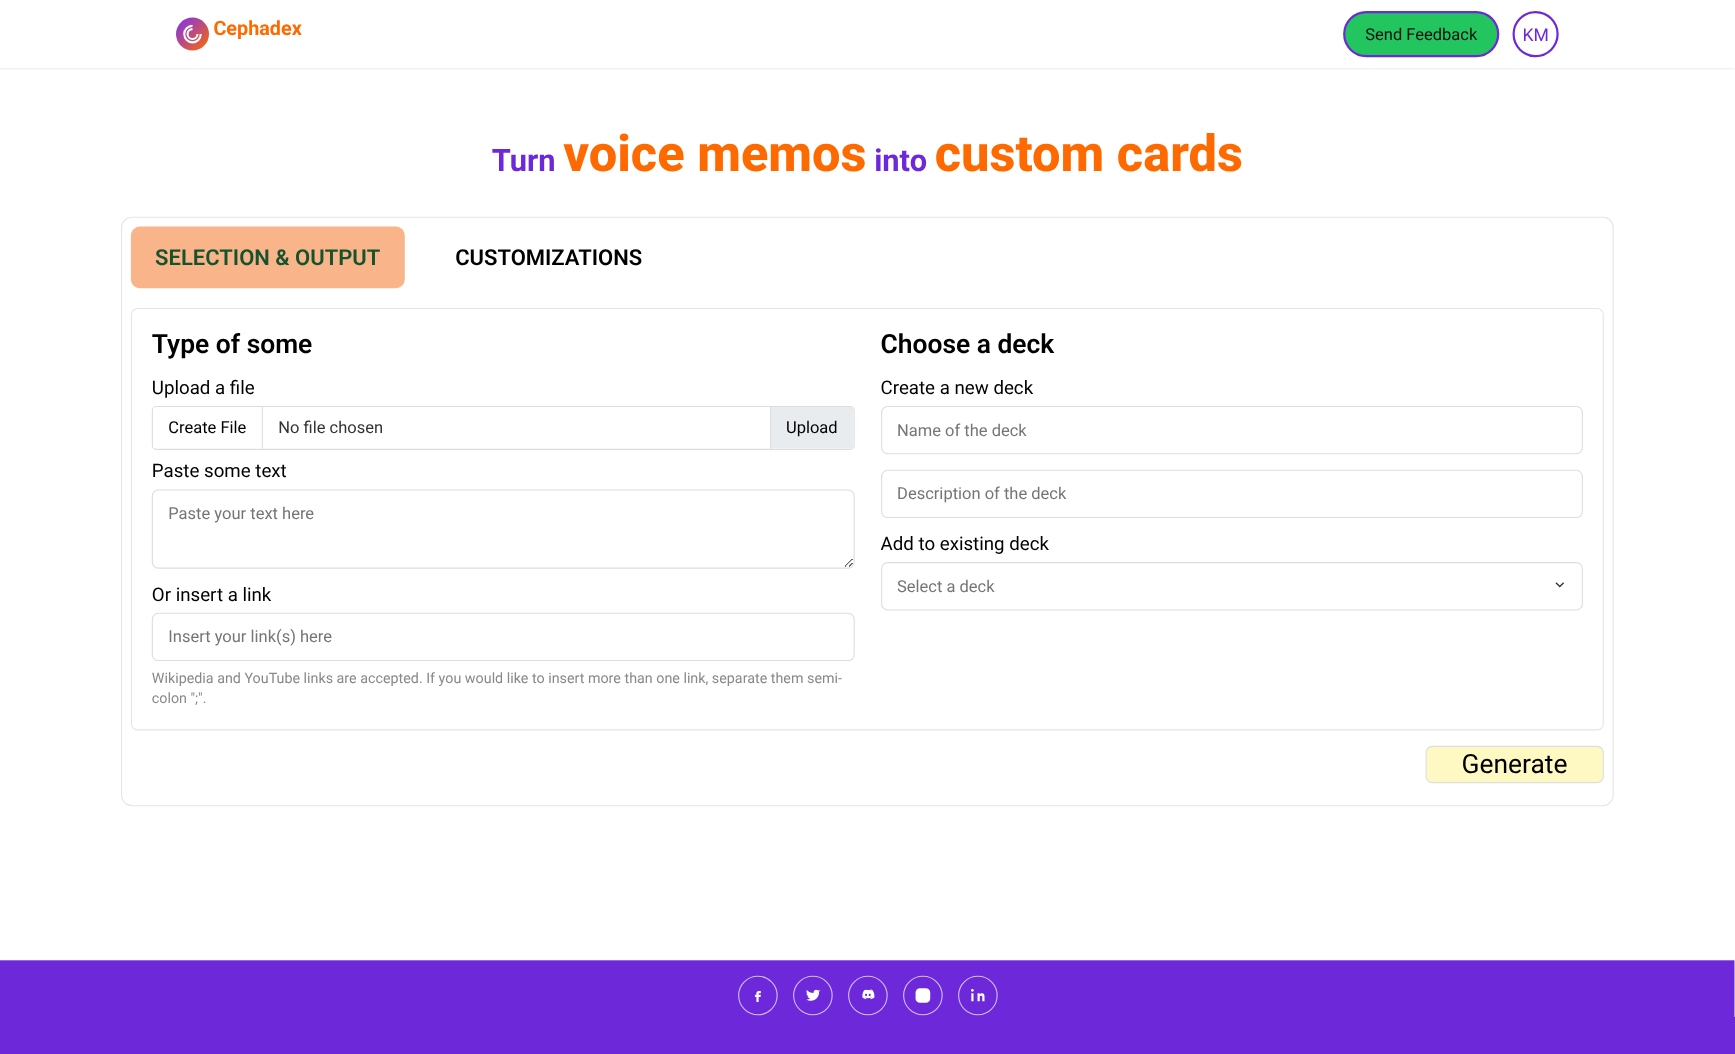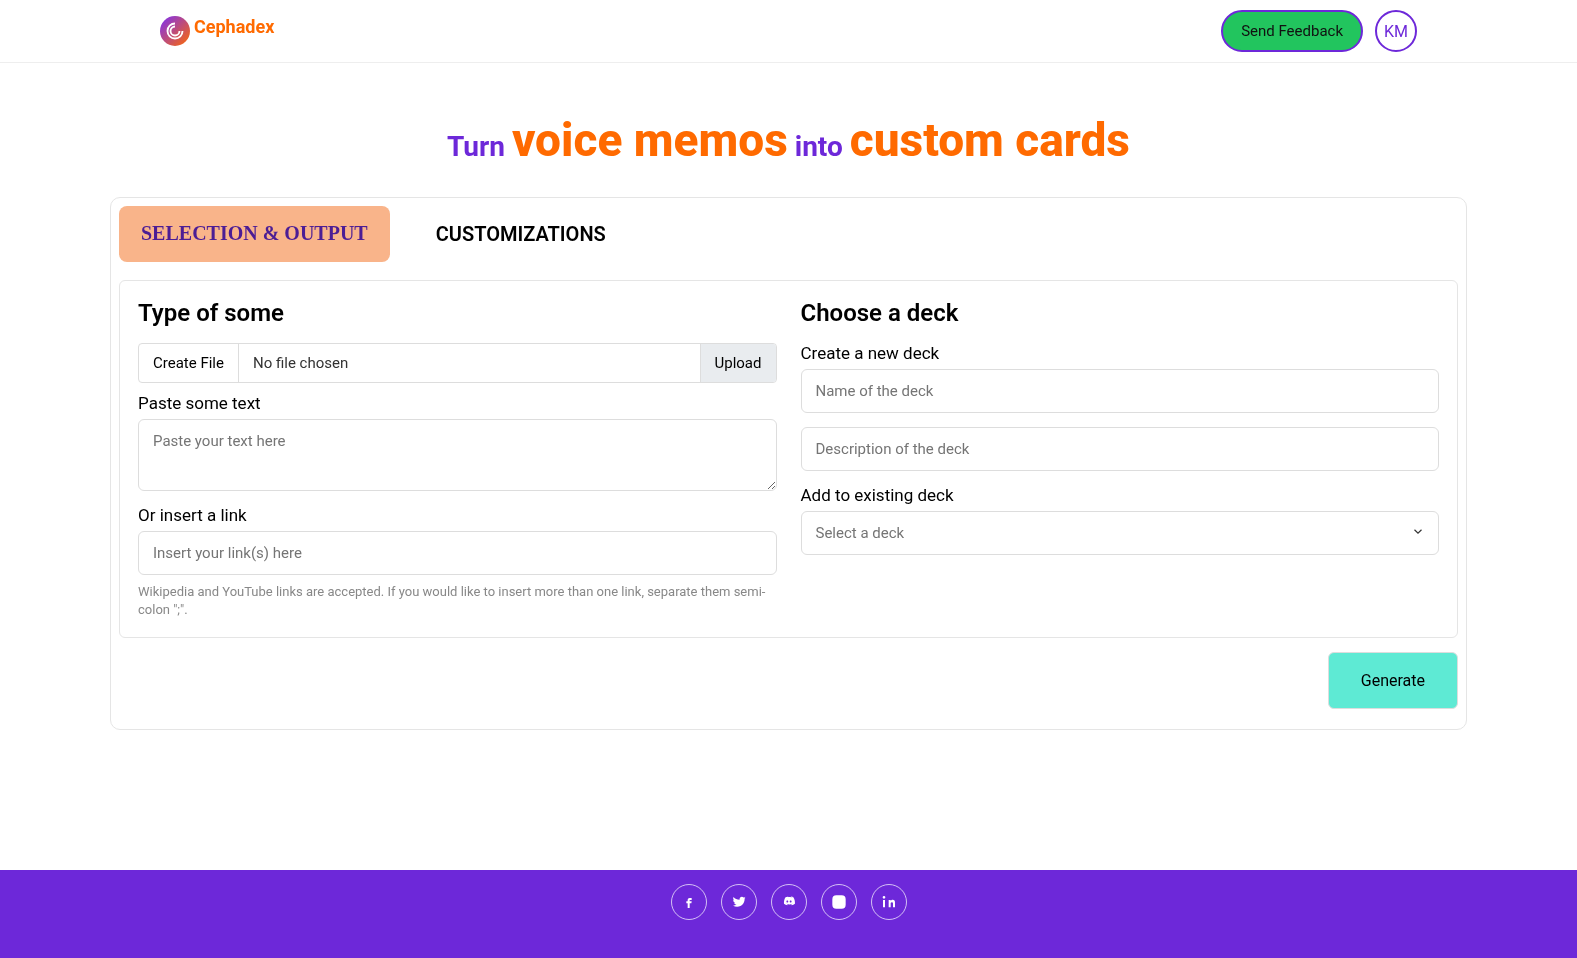--- a/index.html
+++ b/index.html
@@ -32,21 +32,21 @@
 
 .card {
   margin: 0 110px; border: 1px solid #e5e5e5; border-radius: 10px;
   padding: 8px 8px 20px;
 }
 .tabs { display: flex; gap: 24px; margin-bottom: 18px; }
 .tab {
   padding: 16px 22px; font-size: 20px; font-weight: 600; cursor: pointer;
   border-radius: 8px;
 }
-.tab.active { background: #f9b48a; color: #4c1d95; font-family: Liberation Serif, serif; }
+.tab.active { background: #f9b48a; color: #14532d; }
 
 .panel {
   border: 1px solid #e5e5e5; border-radius: 6px; padding: 18px;
   display: grid; grid-template-columns: 1fr 1fr; gap: 24px;
 }
 h2 { font-size: 24px; font-weight: 600; margin-bottom: 16px; }
 label { display: block; font-size: 17px; margin-bottom: 6px; }
 .file-row { display: flex; border: 1px solid #ddd; border-radius: 4px; overflow: hidden; margin-bottom: 10px; }
 .choose-file, .upload-btn { padding: 10px 14px; font-size: 15px; }
 .choose-file { border-right: 1px solid #ddd; cursor: pointer; }
@@ -58,22 +58,22 @@
 }
 textarea { min-height: 72px; margin-bottom: 10px; }
 .hint { font-size: 13px; color: #888; line-height: 1.4; margin-top: 8px; }
 .deck-name, .deck-desc { margin-bottom: 14px; }
 .select-wrap { position: relative; }
 .select-wrap input { padding-right: 36px; }
 .chev { position: absolute; right: 14px; top: 50%; transform: translateY(-50%); color: #333; }
 
 .generate-wrap { display: flex; justify-content: flex-end; margin-top: 14px; }
 .generate-btn {
-  border: 1px solid #ddd; background: #5eead4; padding: 18px 32px;
-  font-size: 16px; border-radius: 6px; cursor: pointer;
+  border: 1px solid #ddd; background: #fef9c3; padding: 2px 32px;
+  font-size: 24px; border-radius: 6px; cursor: pointer;
 }
 
 footer {
   margin-top: 140px; background: #6d28d9; color: #fff; padding: 14px 0 24px;
   text-align: center;
 }
 .socials { display: flex; justify-content: center; gap: 14px; margin-bottom: 14px; }
 .soc {
   width: 36px; height: 36px; border: 1px solid rgba(255,255,255,.7); border-radius: 50%;
   display: flex; align-items: center; justify-content: center; cursor: pointer;
@@ -104,20 +104,21 @@
 
 <div class="card">
   <div class="tabs">
     <div class="tab active">SELECTION &amp; OUTPUT</div>
     <div class="tab">CUSTOMIZATIONS</div>
   </div>
 
   <div class="panel">
     <div>
       <h2>Type of some</h2>
+      <label>Upload a file</label>
       <div class="file-row">
         <div class="choose-file">Create File</div>
         <div class="file-status">No file chosen</div>
         <div class="upload-btn">Upload</div>
       </div>
       <label>Paste some text</label>
       <textarea placeholder="Paste your text here" style=""></textarea>
       <label>Or insert a link</label>
       <input type="text" placeholder="Insert your link(s) here" style="">
       <div class="hint">Wikipedia and YouTube links are accepted. If you would like to insert more than one link, separate them semi-colon ";".</div>

